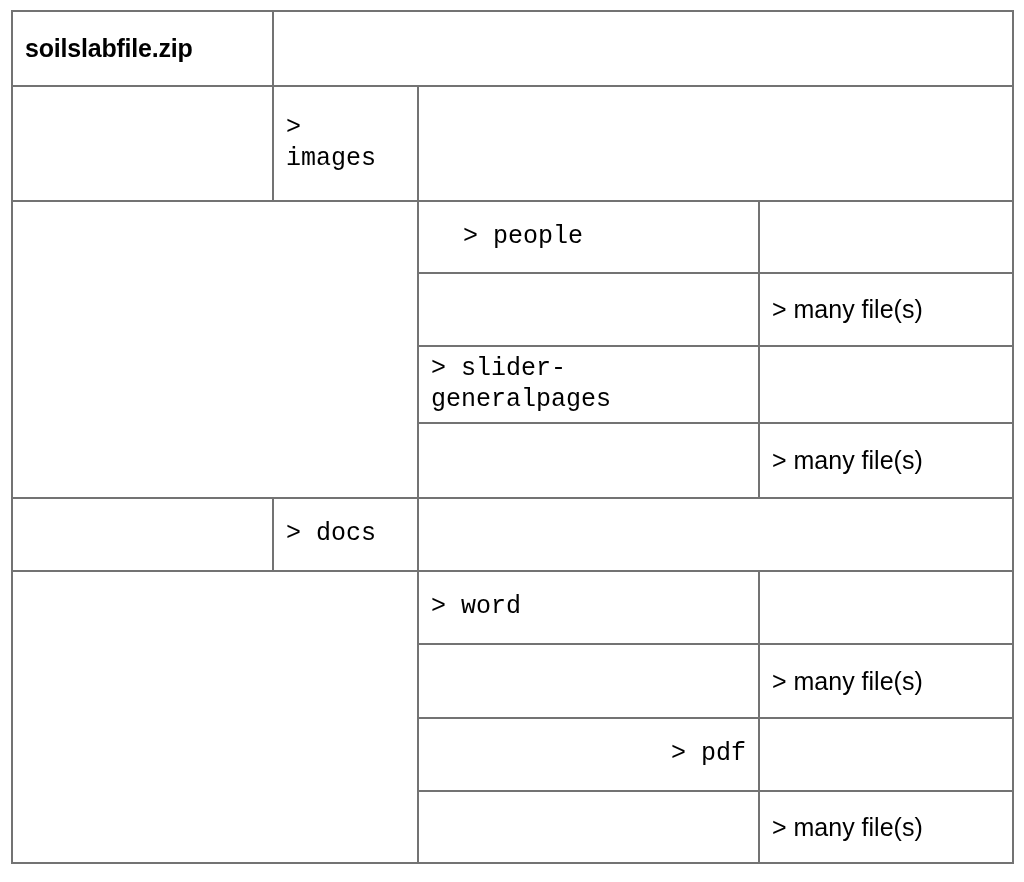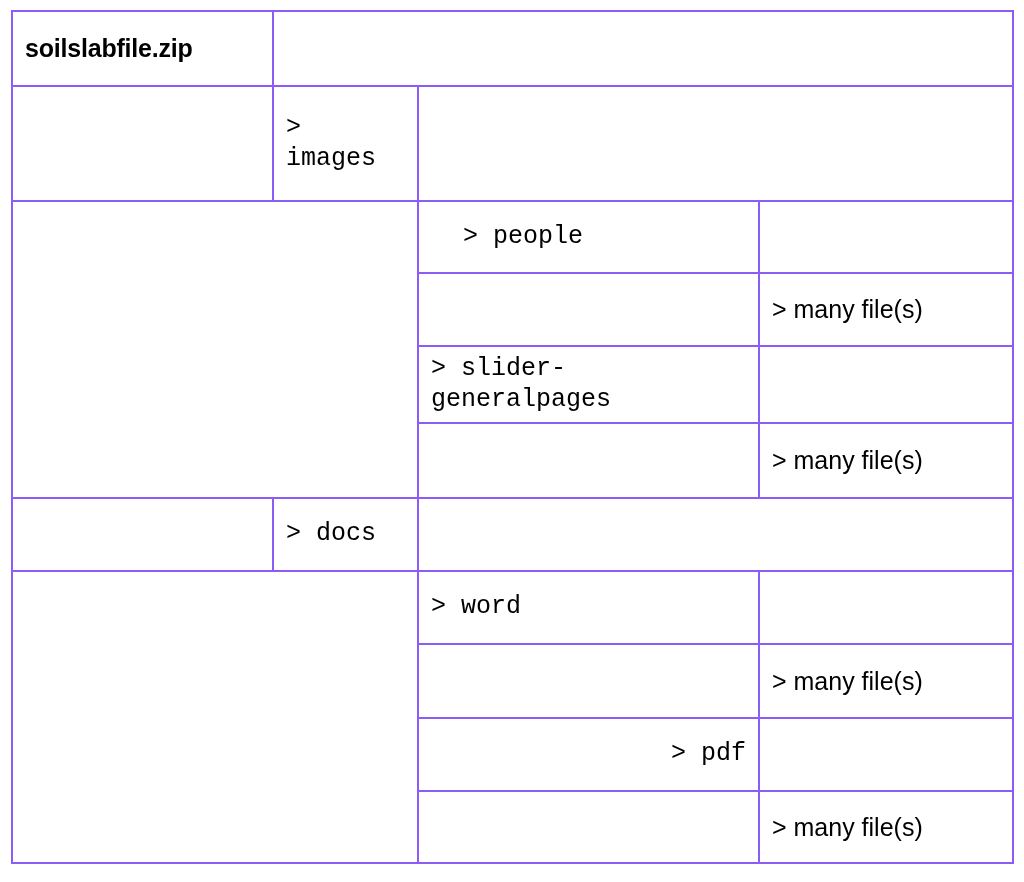--- a/index.html
+++ b/index.html
@@ -26,21 +26,21 @@
   table.tree {
     position: absolute;
     left: 11px;
     top: 10px;
     width: 1001px;
     height: 852px;
     border-collapse: collapse;
     table-layout: fixed;
   }
   table.tree td {
-    border: 2px solid #8b5cf6;
+    border: 2px solid #737373;
     vertical-align: middle;
     padding: 0 12px;
     font-size: 25px;
     line-height: 1.22;
     color: #000000;
     background: #ffffff;
     word-break: break-word;
     overflow: hidden;
   }
 

